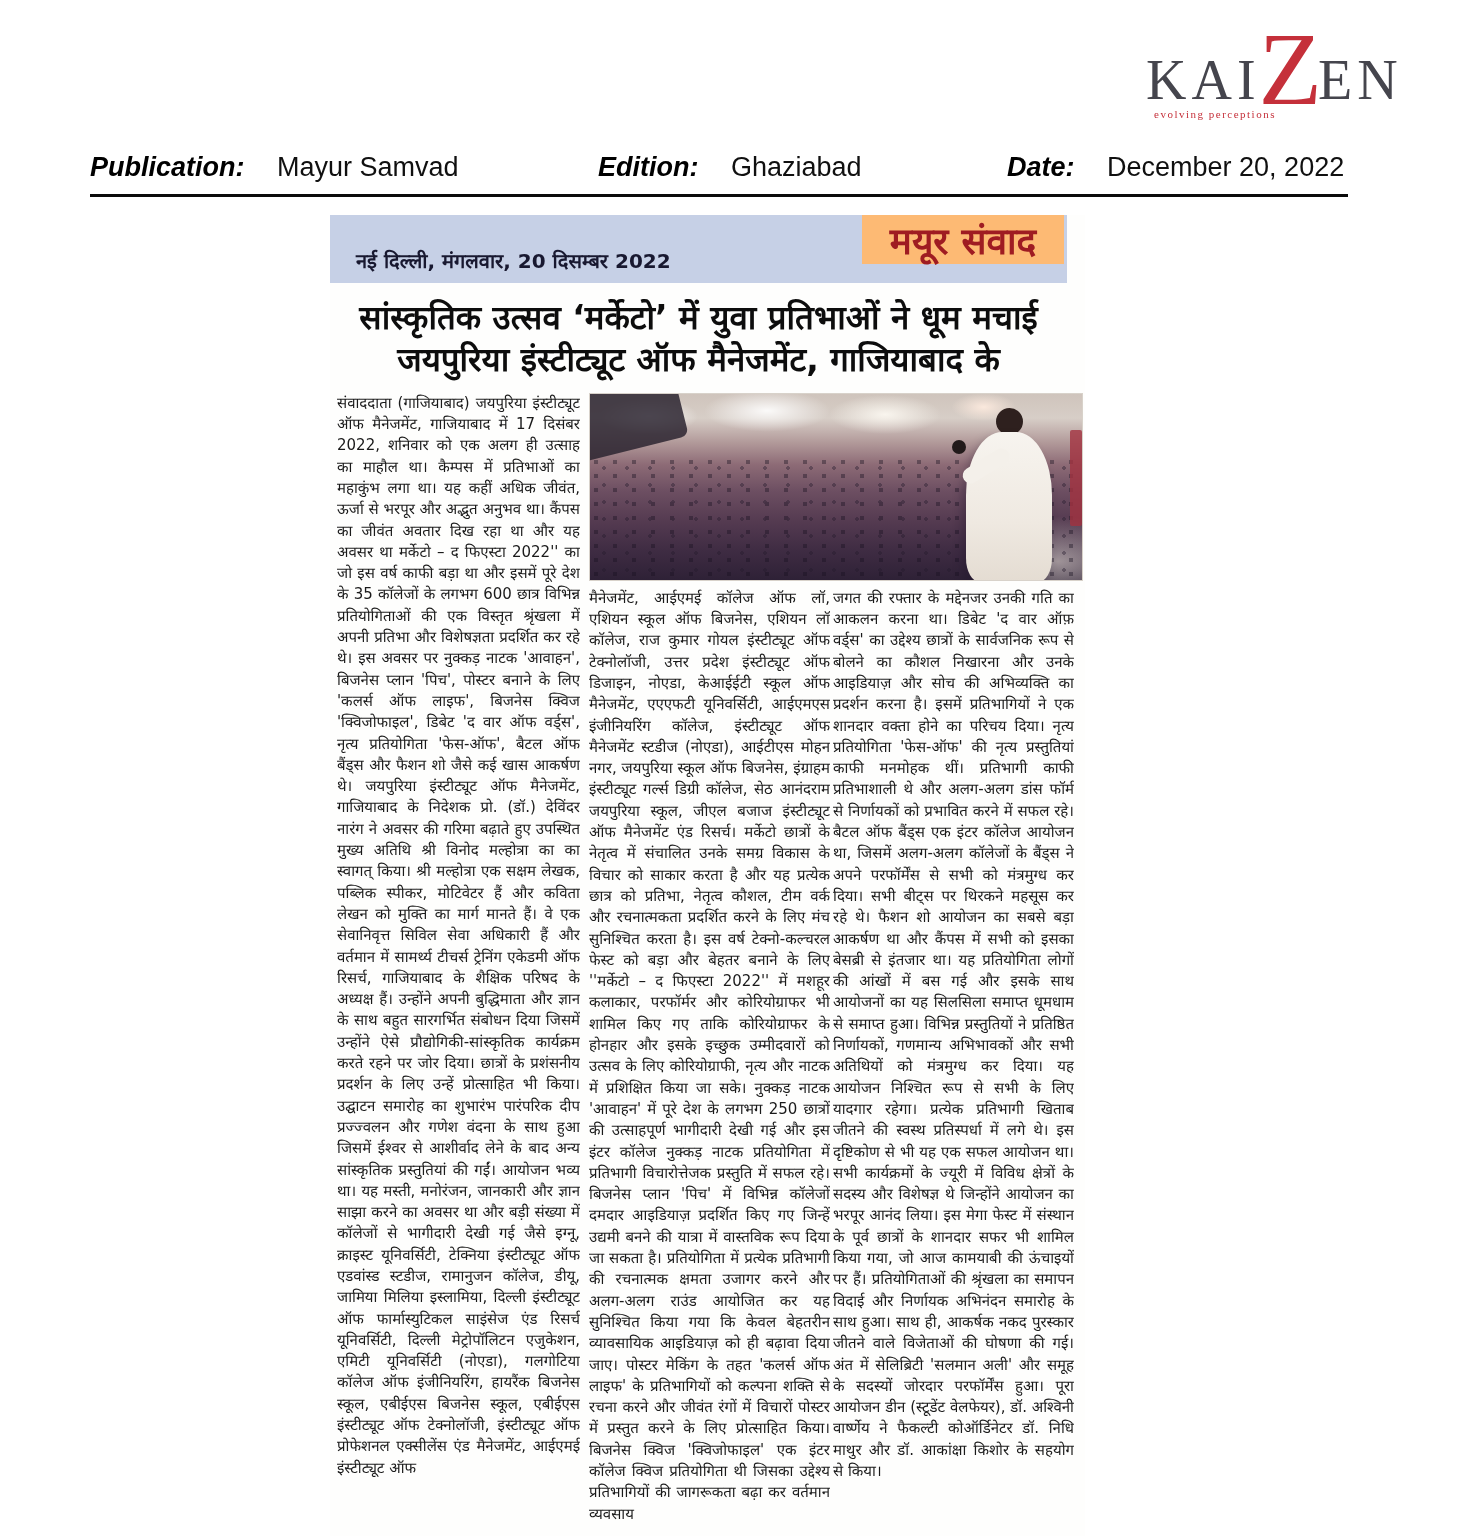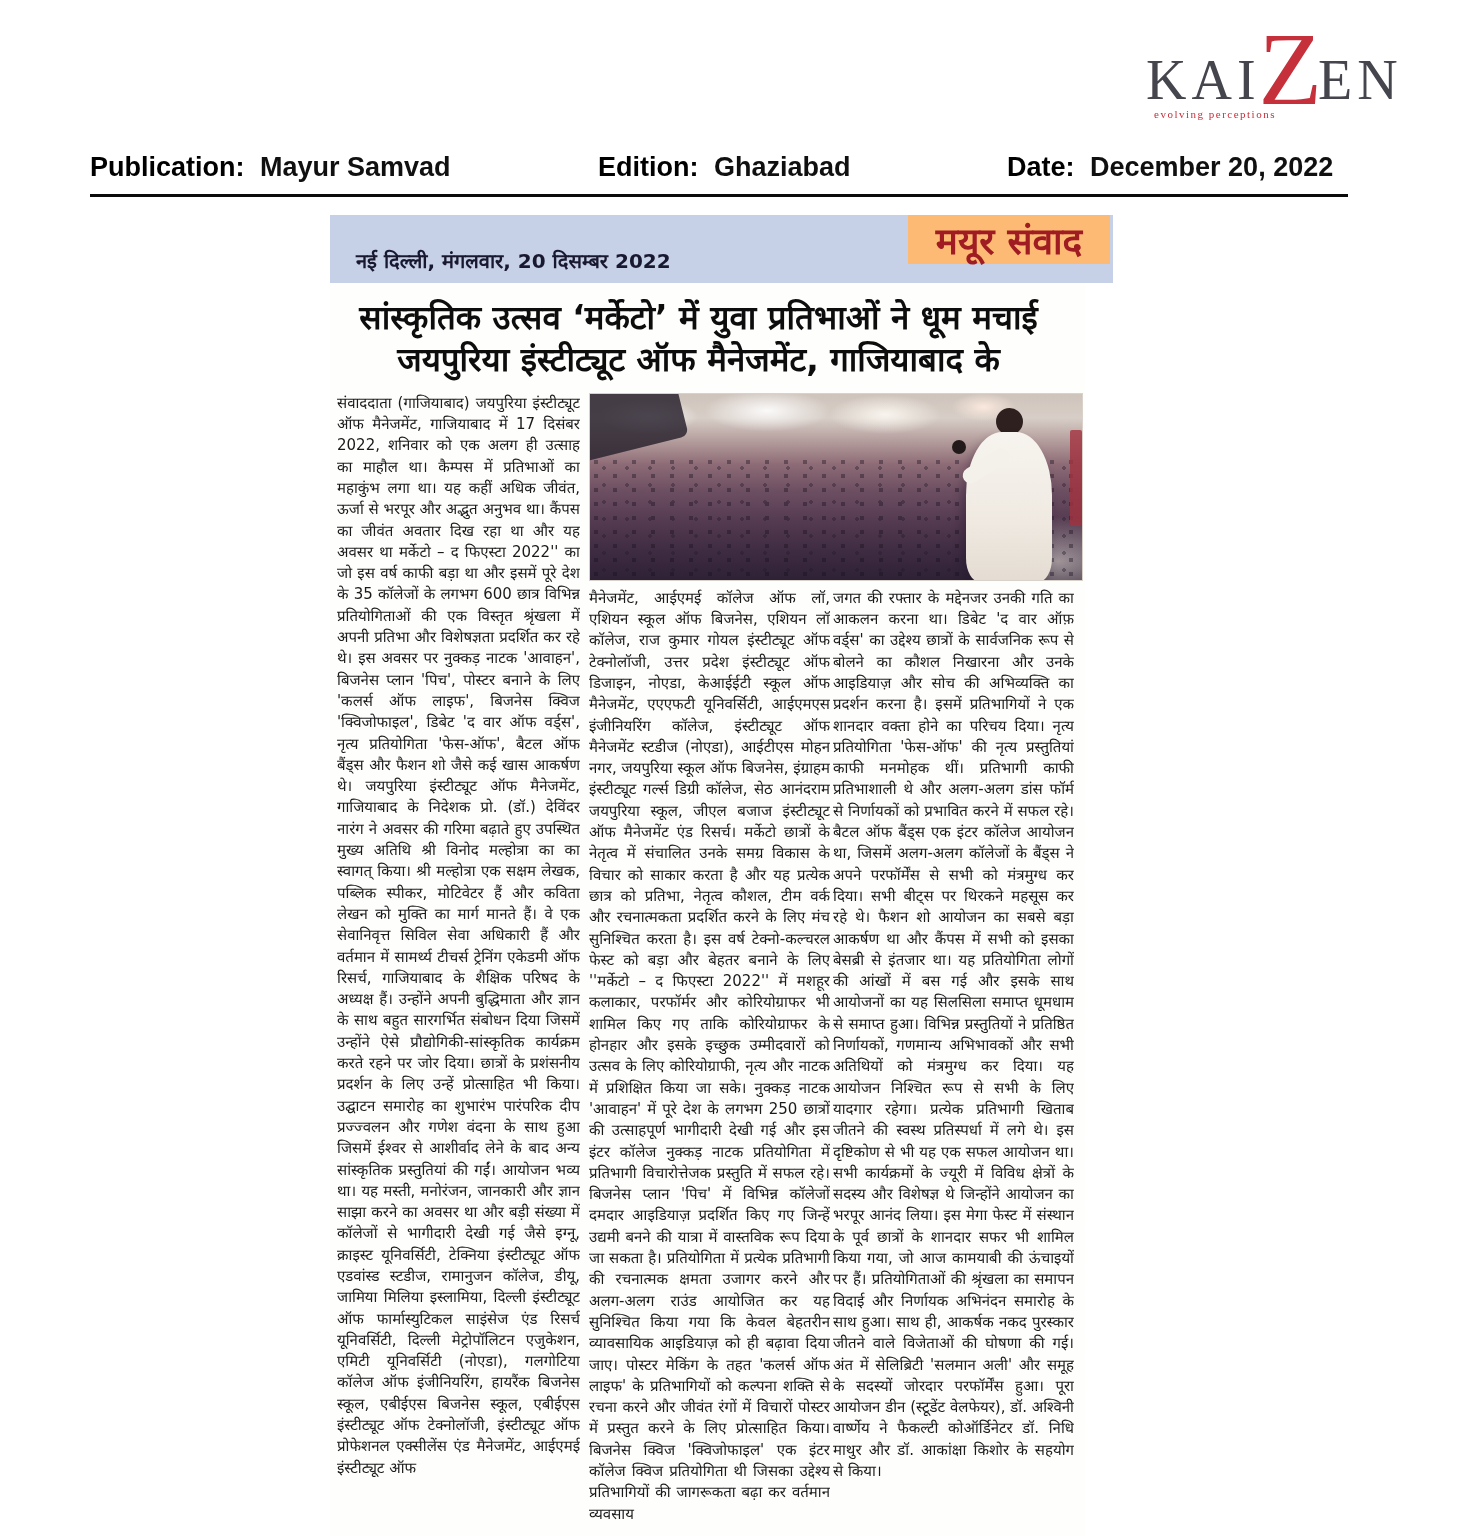--- a/index.html
+++ b/index.html
@@ -21,31 +21,31 @@
 
   
   .meta-row{
     position:absolute;top:150px;left:90px;width:1258px;height:44px;
     border-bottom:3px solid #0a0a0a;font-size:27px;
   }
   .meta-seg{position:absolute;top:2px;white-space:nowrap;}
   .meta-seg.m1{left:0;}
   .meta-seg.m2{left:508px;}
   .meta-seg.m3{left:917px;}
-  .meta-label{font-weight:700;color:#000;}
-  .meta-value{font-weight:700;color:#101010;margin-left:8px;}
+  .meta-label{font-weight:700;color:#000;font-style:italic;}
+  .meta-value{font-weight:400;color:#101010;margin-left:25px;}
 
   
   .clipping{
     position:absolute;top:215px;left:330px;width:755px;height:1321px;
     background:#fefefd;
   }
 
   .masthead{
-    position:relative;width:737px;height:68px;background:#c6d0e6;padding-left:46px;
+    position:relative;width:737px;height:68px;background:#c6d0e6;
   }
   .masthead-dateline{
     position:absolute;left:26px;bottom:9px;font-size:20px;font-weight:700;
     color:#181830;font-family:"DejaVu Sans",sans-serif;
   }
   .masthead-titlebox{
     position:absolute;right:3px;top:0;width:202px;height:49px;background:#fdba74;
     display:flex;align-items:center;justify-content:center;
   }
   .masthead-title{

